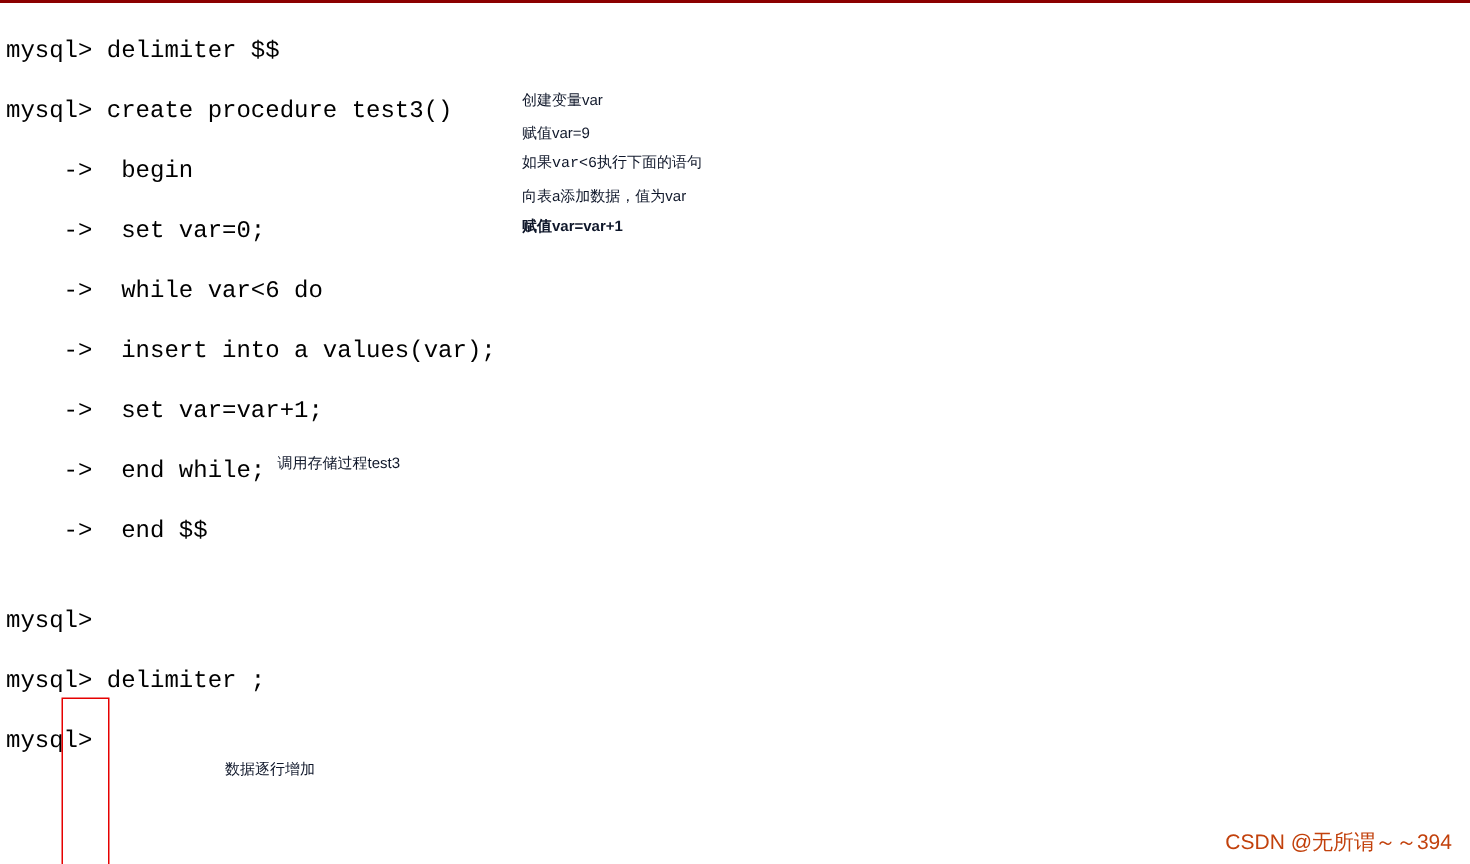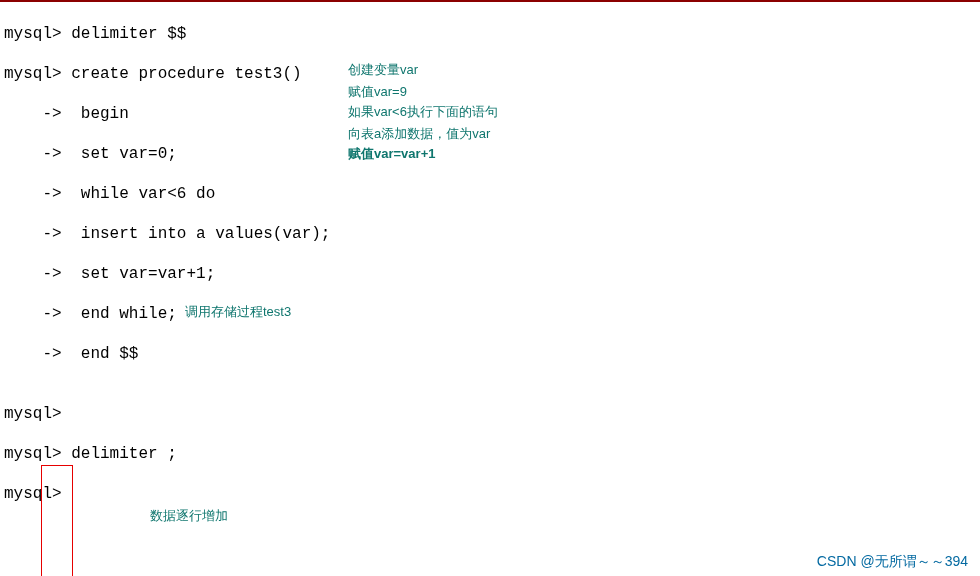--- a/index.html
+++ b/index.html
@@ -20,35 +20,35 @@
     width: 100%;
   }
   .terminal {
     padding: 2px 4px;
     white-space: pre;
     position: relative;
   }
   .line { white-space: pre; position: relative; }
   .ann {
     position: absolute;
-    color: #0f766e;
+    color: #0f172a;
     font-family: "Microsoft YaHei", sans-serif;
-    font-size: 13px;
+    font-size: 10px;
     white-space: nowrap;
   }
   .redbox {
     position: absolute;
     border: 1px solid #e60000;
     pointer-events: none;
   }
   .watermark {
     position: absolute;
     right: 12px;
     bottom: 6px;
-    color: #0369a1;
+    color: #c2410c;
     font-family: "Microsoft YaHei", sans-serif;
     font-size: 14px;
   }
 </style>
 </head>
 <body>
 
 <div class="topline"></div>
 
 <div class="terminal">
@@ -78,21 +78,21 @@
 
 
 
 
 
 
 </div>
 
 <div class="ann" style="left:348px; top:62px;">创建变量var</div>
 <div class="ann" style="left:348px; top:84px;">赋值var=9</div>
-<div class="ann" style="left:348px; top:104px;">如果var&lt;6执行下面的语句</div>
+<div class="ann" style="left:348px; top:104px;font-family:Liberation Mono, monospace;">如果var&lt;6执行下面的语句</div>
 <div class="ann" style="left:348px; top:126px;">向表a添加数据，值为var</div>
 <div class="ann" style="left:348px; top:146px;font-weight:bold;">赋值var=var+1</div>
 <div class="ann" style="left:185px; top:304px;">调用存储过程test3</div>
 <div class="ann" style="left:150px; top:480px;margin-top:28px;">数据逐行增加</div>
 
 <div class="redbox" style="left:41px; top:465px; width:30px; height:120px;"></div>
 
 <div class="watermark">CSDN @无所谓～～394</div>
 
 </body></html>

